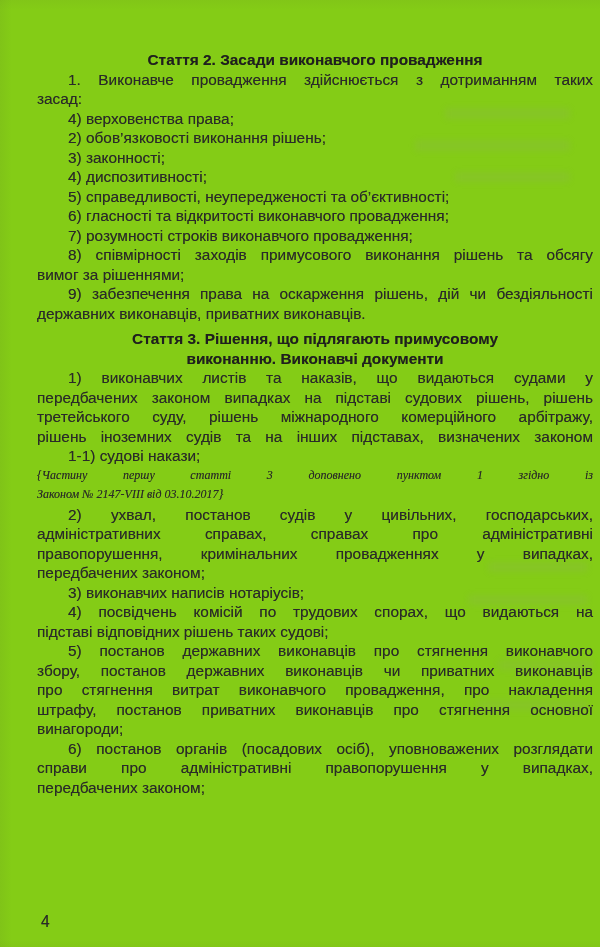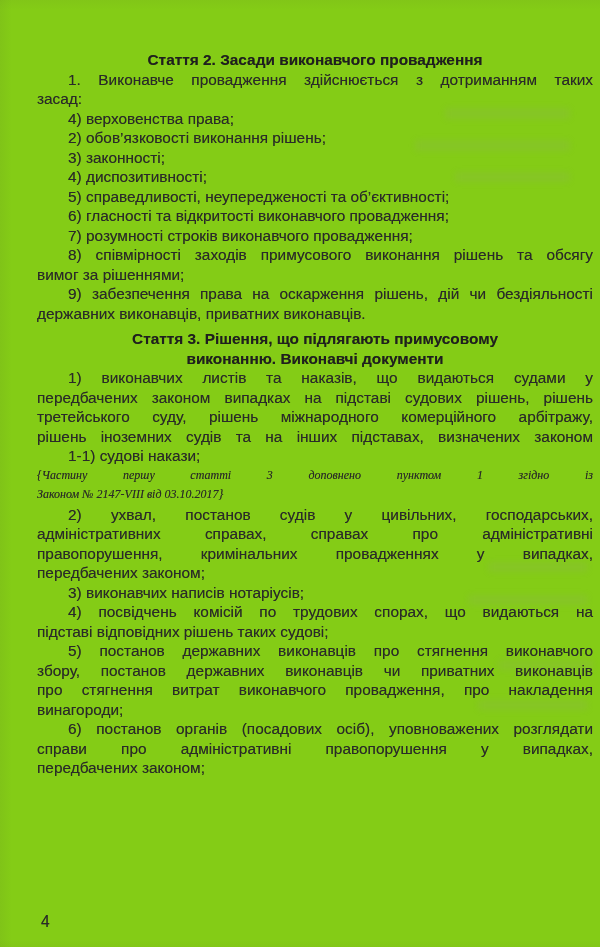--- a/index.html
+++ b/index.html
@@ -115,20 +115,21 @@
 
     <div class="para">
       <span class="ln j ind">4) посвідчень комісій по трудових спорах, що видаються на</span>
       <span class="ln">підставі відповідних рішень таких судові;</span>
     </div>
 
     <div class="para">
       <span class="ln j ind">5) постанов державних виконавців про стягнення виконавчого</span>
       <span class="ln j">збору, постанов державних виконавців чи приватних виконавців</span>
       <span class="ln j">про стягнення витрат виконавчого провадження, про накладення</span>
+      <span class="ln j">штрафу, постанов приватних виконавців про стягнення основної</span>
       <span class="ln">винагороди;</span>
     </div>
 
     <div class="para">
       <span class="ln j ind">6) постанов органів (посадових осіб), уповноважених розглядати</span>
       <span class="ln j">справи про адміністративні правопорушення у випадках,</span>
       <span class="ln">передбачених законом;</span>
     </div>
 
 

